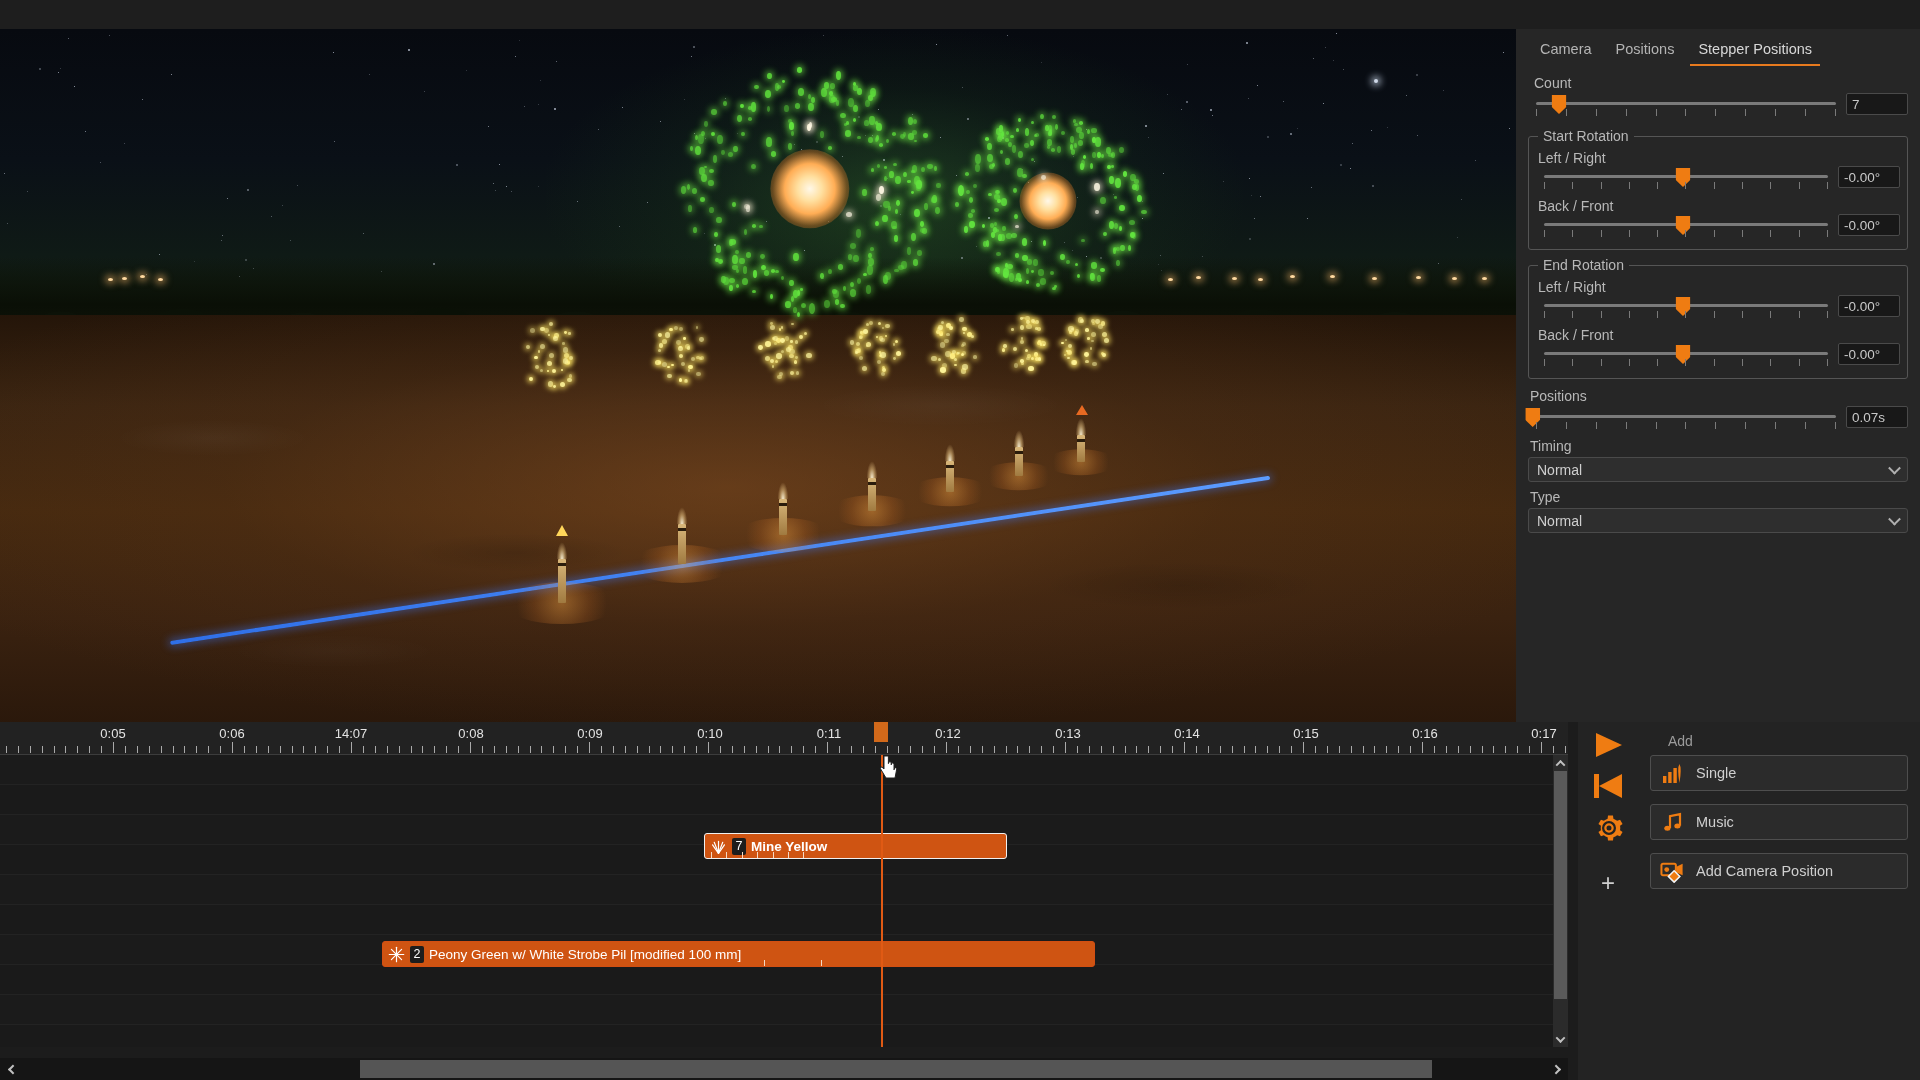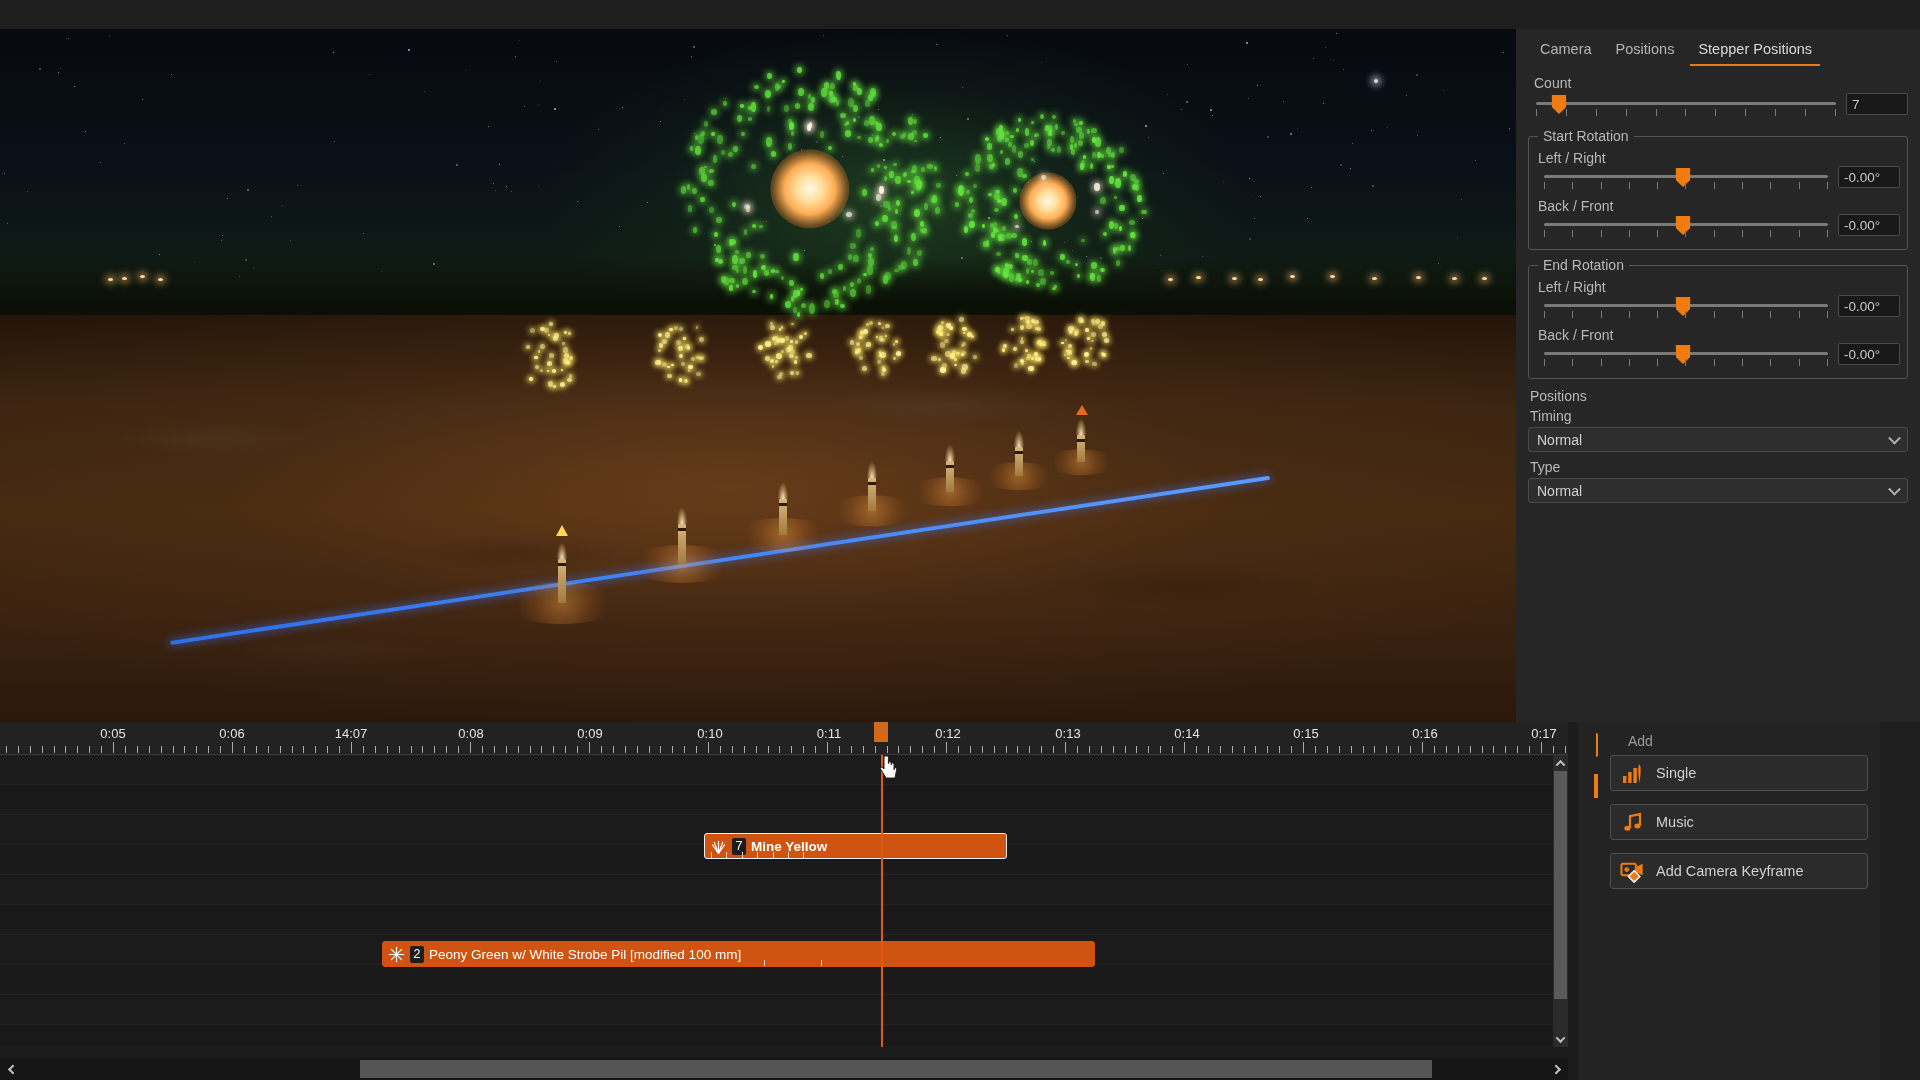--- a/index.html
+++ b/index.html
@@ -277,21 +277,21 @@
   #hthumb { position: absolute; left: 360px; top: 2px; width: 1072px; height: 18px; background: #555; }
   #hscroll .sb-arrow { height: 22px; width: 22px; background: transparent; }
 
   
   #toolcol {
     position: absolute; left: 1578px; top: 722px; width: 68px; height: 358px;
     background: #232323;
   }
   .tool-btn { position: absolute; cursor: default; }
   #addpanel {
-    position: absolute; left: 1598px; top: 722px; width: 282px; height: 358px;
+    position: absolute; left: 1638px; top: 722px; width: 282px; height: 358px;
     background: #232323; padding: 8px 12px 0 12px;
   }
   #add-title { font-size: 14px; color: #9b9b9b; margin: 3px 0 6px 18px; }
   .add-btn {
     height: 36px; margin-bottom: 13px;
     background: #2b2b2b; border: 1px solid #4e4e4e; border-radius: 3px;
     display: flex; align-items: center; gap: 11px; padding-left: 9px;
   }
   .add-label { font-size: 14.5px; color: #cfcfcf; }
   .add-icon { width: 25px; height: 25px; display: flex; align-items: center; justify-content: center; }
@@ -1287,20 +1287,40 @@
               <i></i>
               <i></i>
               <i></i>
             </div>
         </div>
         <div class="slider-value">-0.00°</div>
       </div>
     </fieldset>
 
     <div class="sec-label" style="margin-left:2px">Positions</div>
+    <div class="slider-row">
+      <div class="slider-area">
+        <div class="slider-track"></div>
+        <div class="slider-handle" style="left:1.5%"></div>
+        <div class="slider-ticks tickbar">
+            <i></i>
+            <i></i>
+            <i></i>
+            <i></i>
+            <i></i>
+            <i></i>
+            <i></i>
+            <i></i>
+            <i></i>
+            <i></i>
+            <i></i>
+          </div>
+      </div>
+      <div class="slider-value">0.07s</div>
+    </div>
 
     <div class="field-label" style="margin:4px 0 3px 2px">Timing</div>
     <div class="dropdown">
       <span>Normal</span>
       <span class="chev"></span>
     </div>
 
     <div class="field-label" style="margin:7px 0 3px 2px">Type</div>
     <div class="dropdown">
       <span>Normal</span>
@@ -1596,21 +1616,21 @@
 
     <div class="add-btn">
       <span class="add-icon">
         <svg width="26" height="24" viewBox="0 0 26 24">
           <rect x="1.5" y="4.5" width="15" height="12" rx="1.6" fill="none" stroke="#ef7c12" stroke-width="2.1"></rect>
           <circle cx="7" cy="10.5" r="2.5" fill="#ef7c12"></circle>
           <path d="M17 7.5 L23.5 4.5 L23.5 16.5 L17 13.5 z" fill="#ef7c12"></path>
           <rect x="10.5" y="13.5" width="8.4" height="8.4" transform="rotate(45 14.7 17.7)" fill="#ef7c12" stroke="#f4f4f4" stroke-width="1.6"></rect>
         </svg>
       </span>
-      <span class="add-label">Add Camera Keyframe</span>
+      <span class="add-label">Add Camera Position</span>
     </div>
   </div>
 
   <div id="cursor" style="left:880px; top:754px;">
     <svg width="18" height="26" viewBox="0 0 18 26">
       <path d="M4 2 v13 l-2.4-2.2 -1.2 1.8 L6 24 h9 l1.8-9.4 -1.8-1.2 -1 2.4 V9.6 l-1.8-.9 -1 2.1 V8.3 l-1.8-.8 -1 2.1 V2 z" fill="#ffffff" stroke="#222" stroke-width="1"></path>
     </svg>
   </div>
 
 </div>

